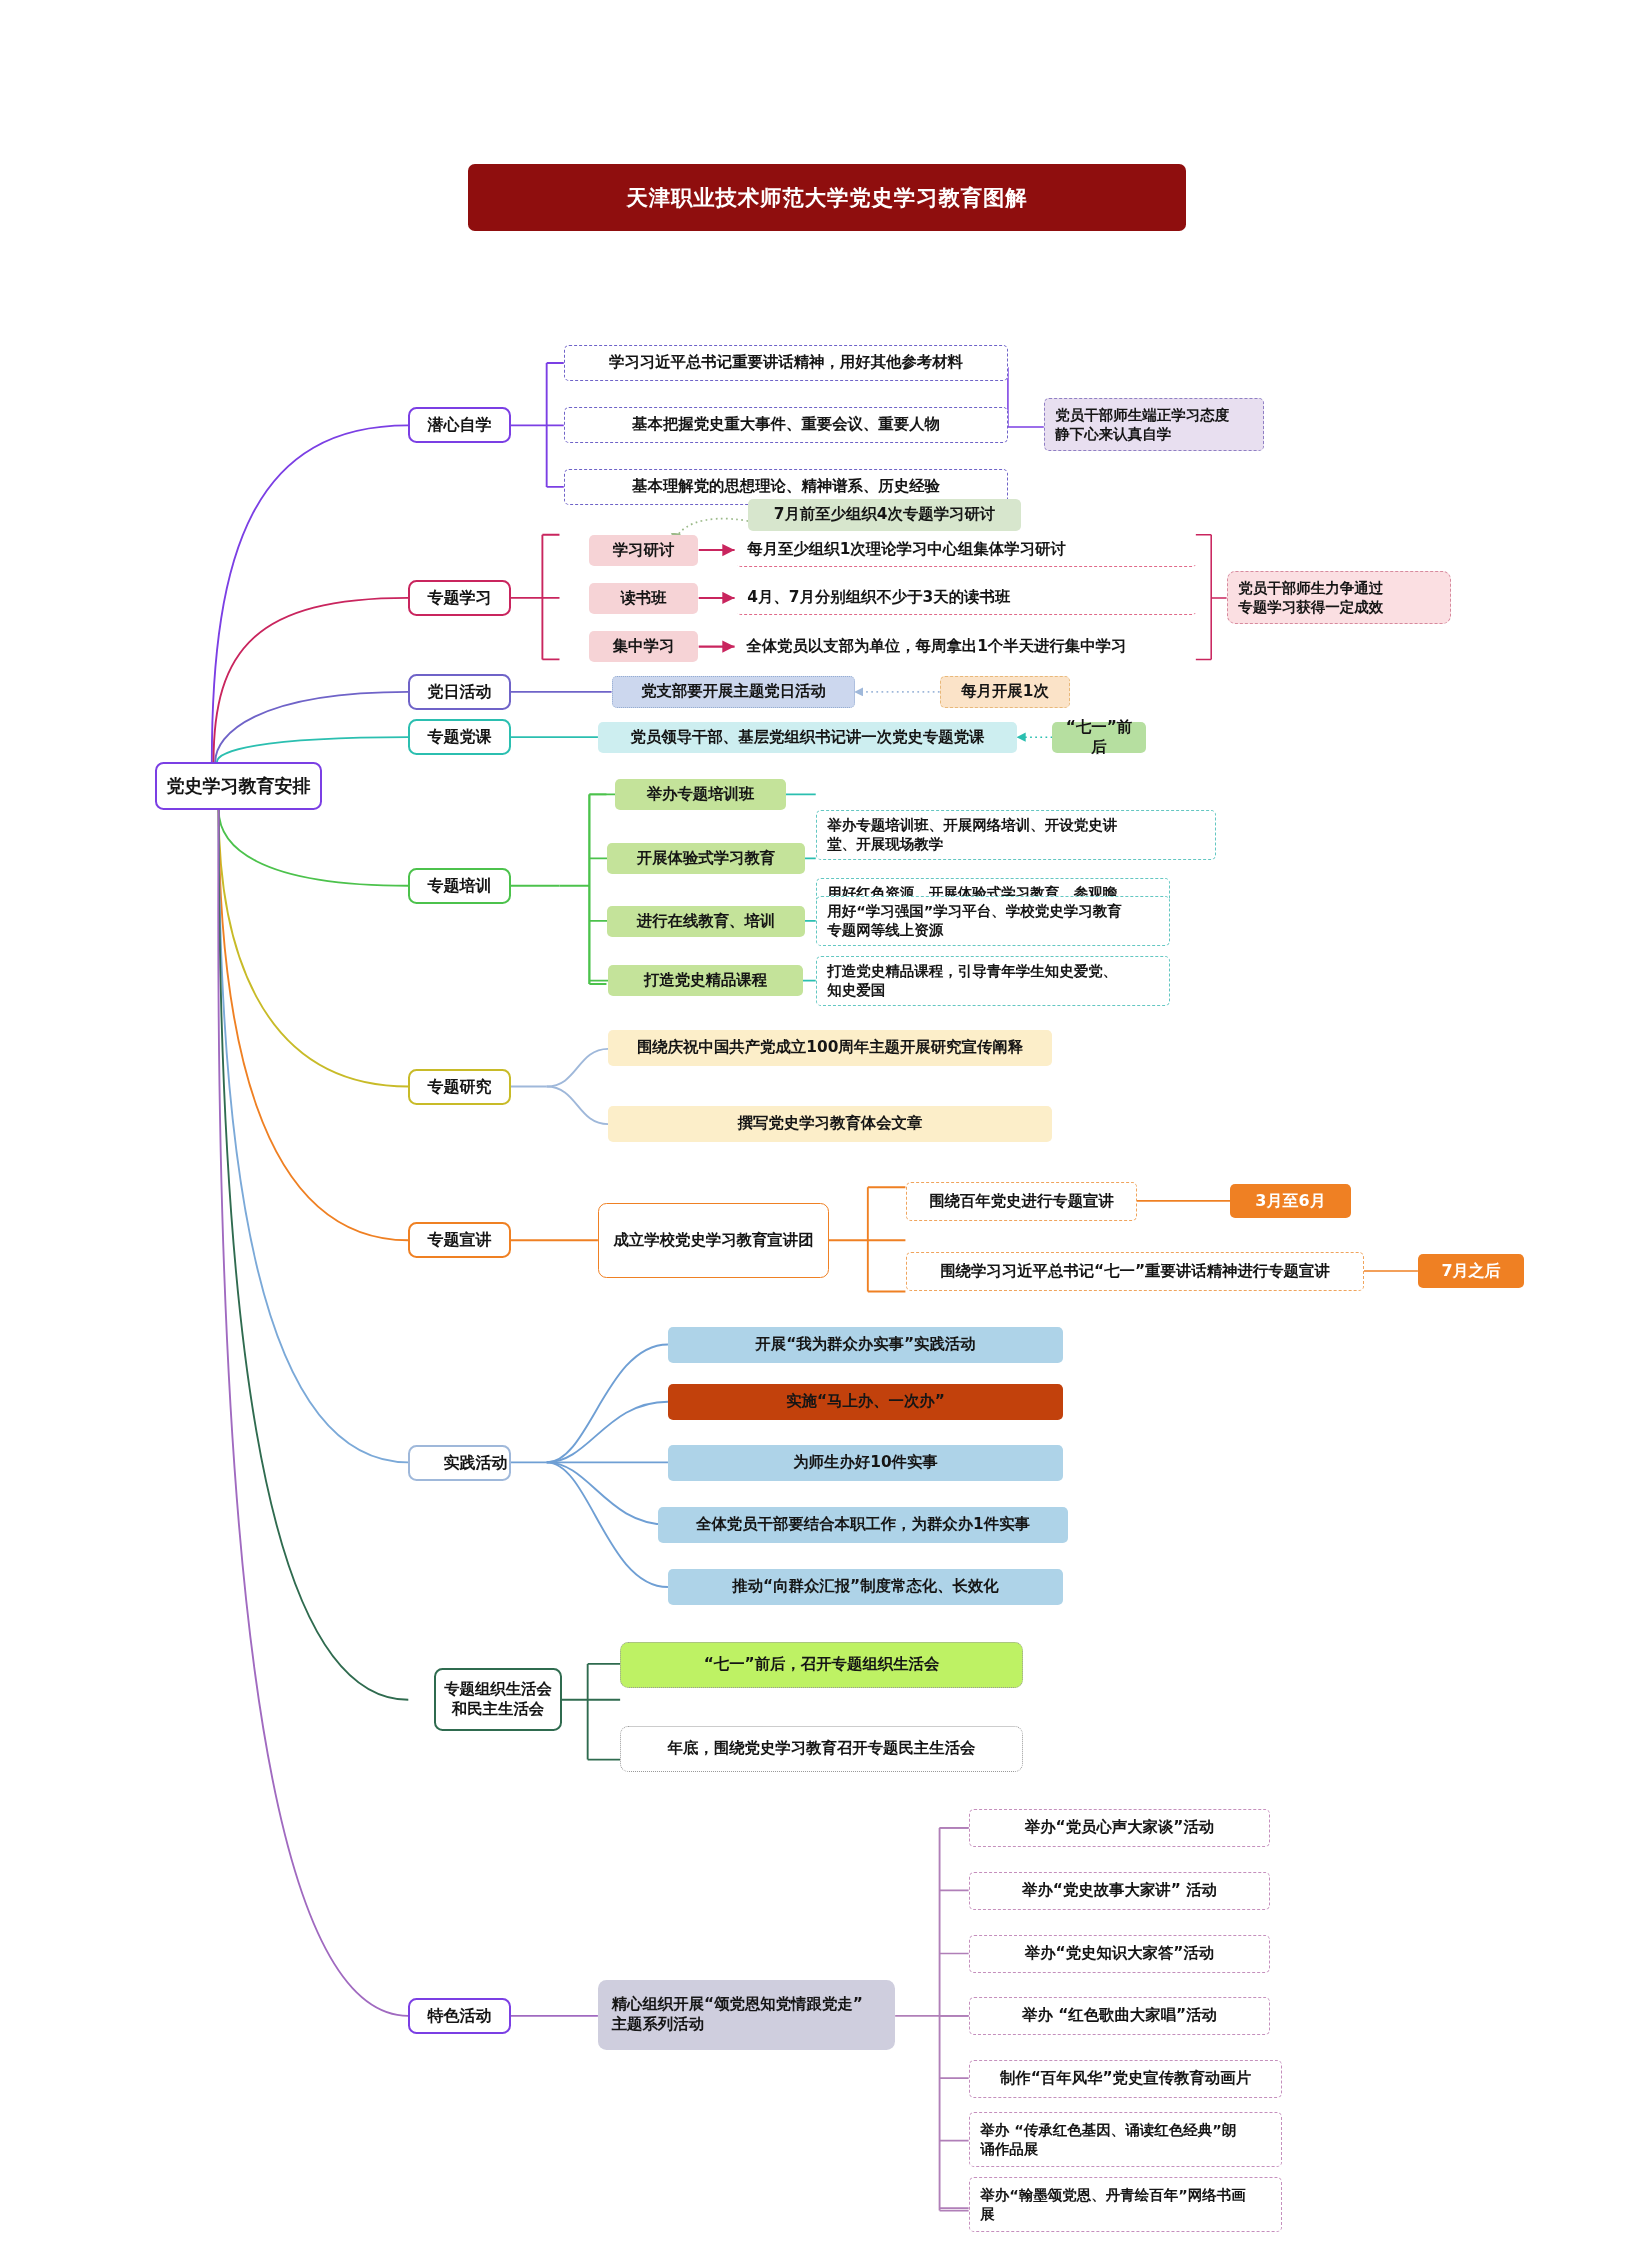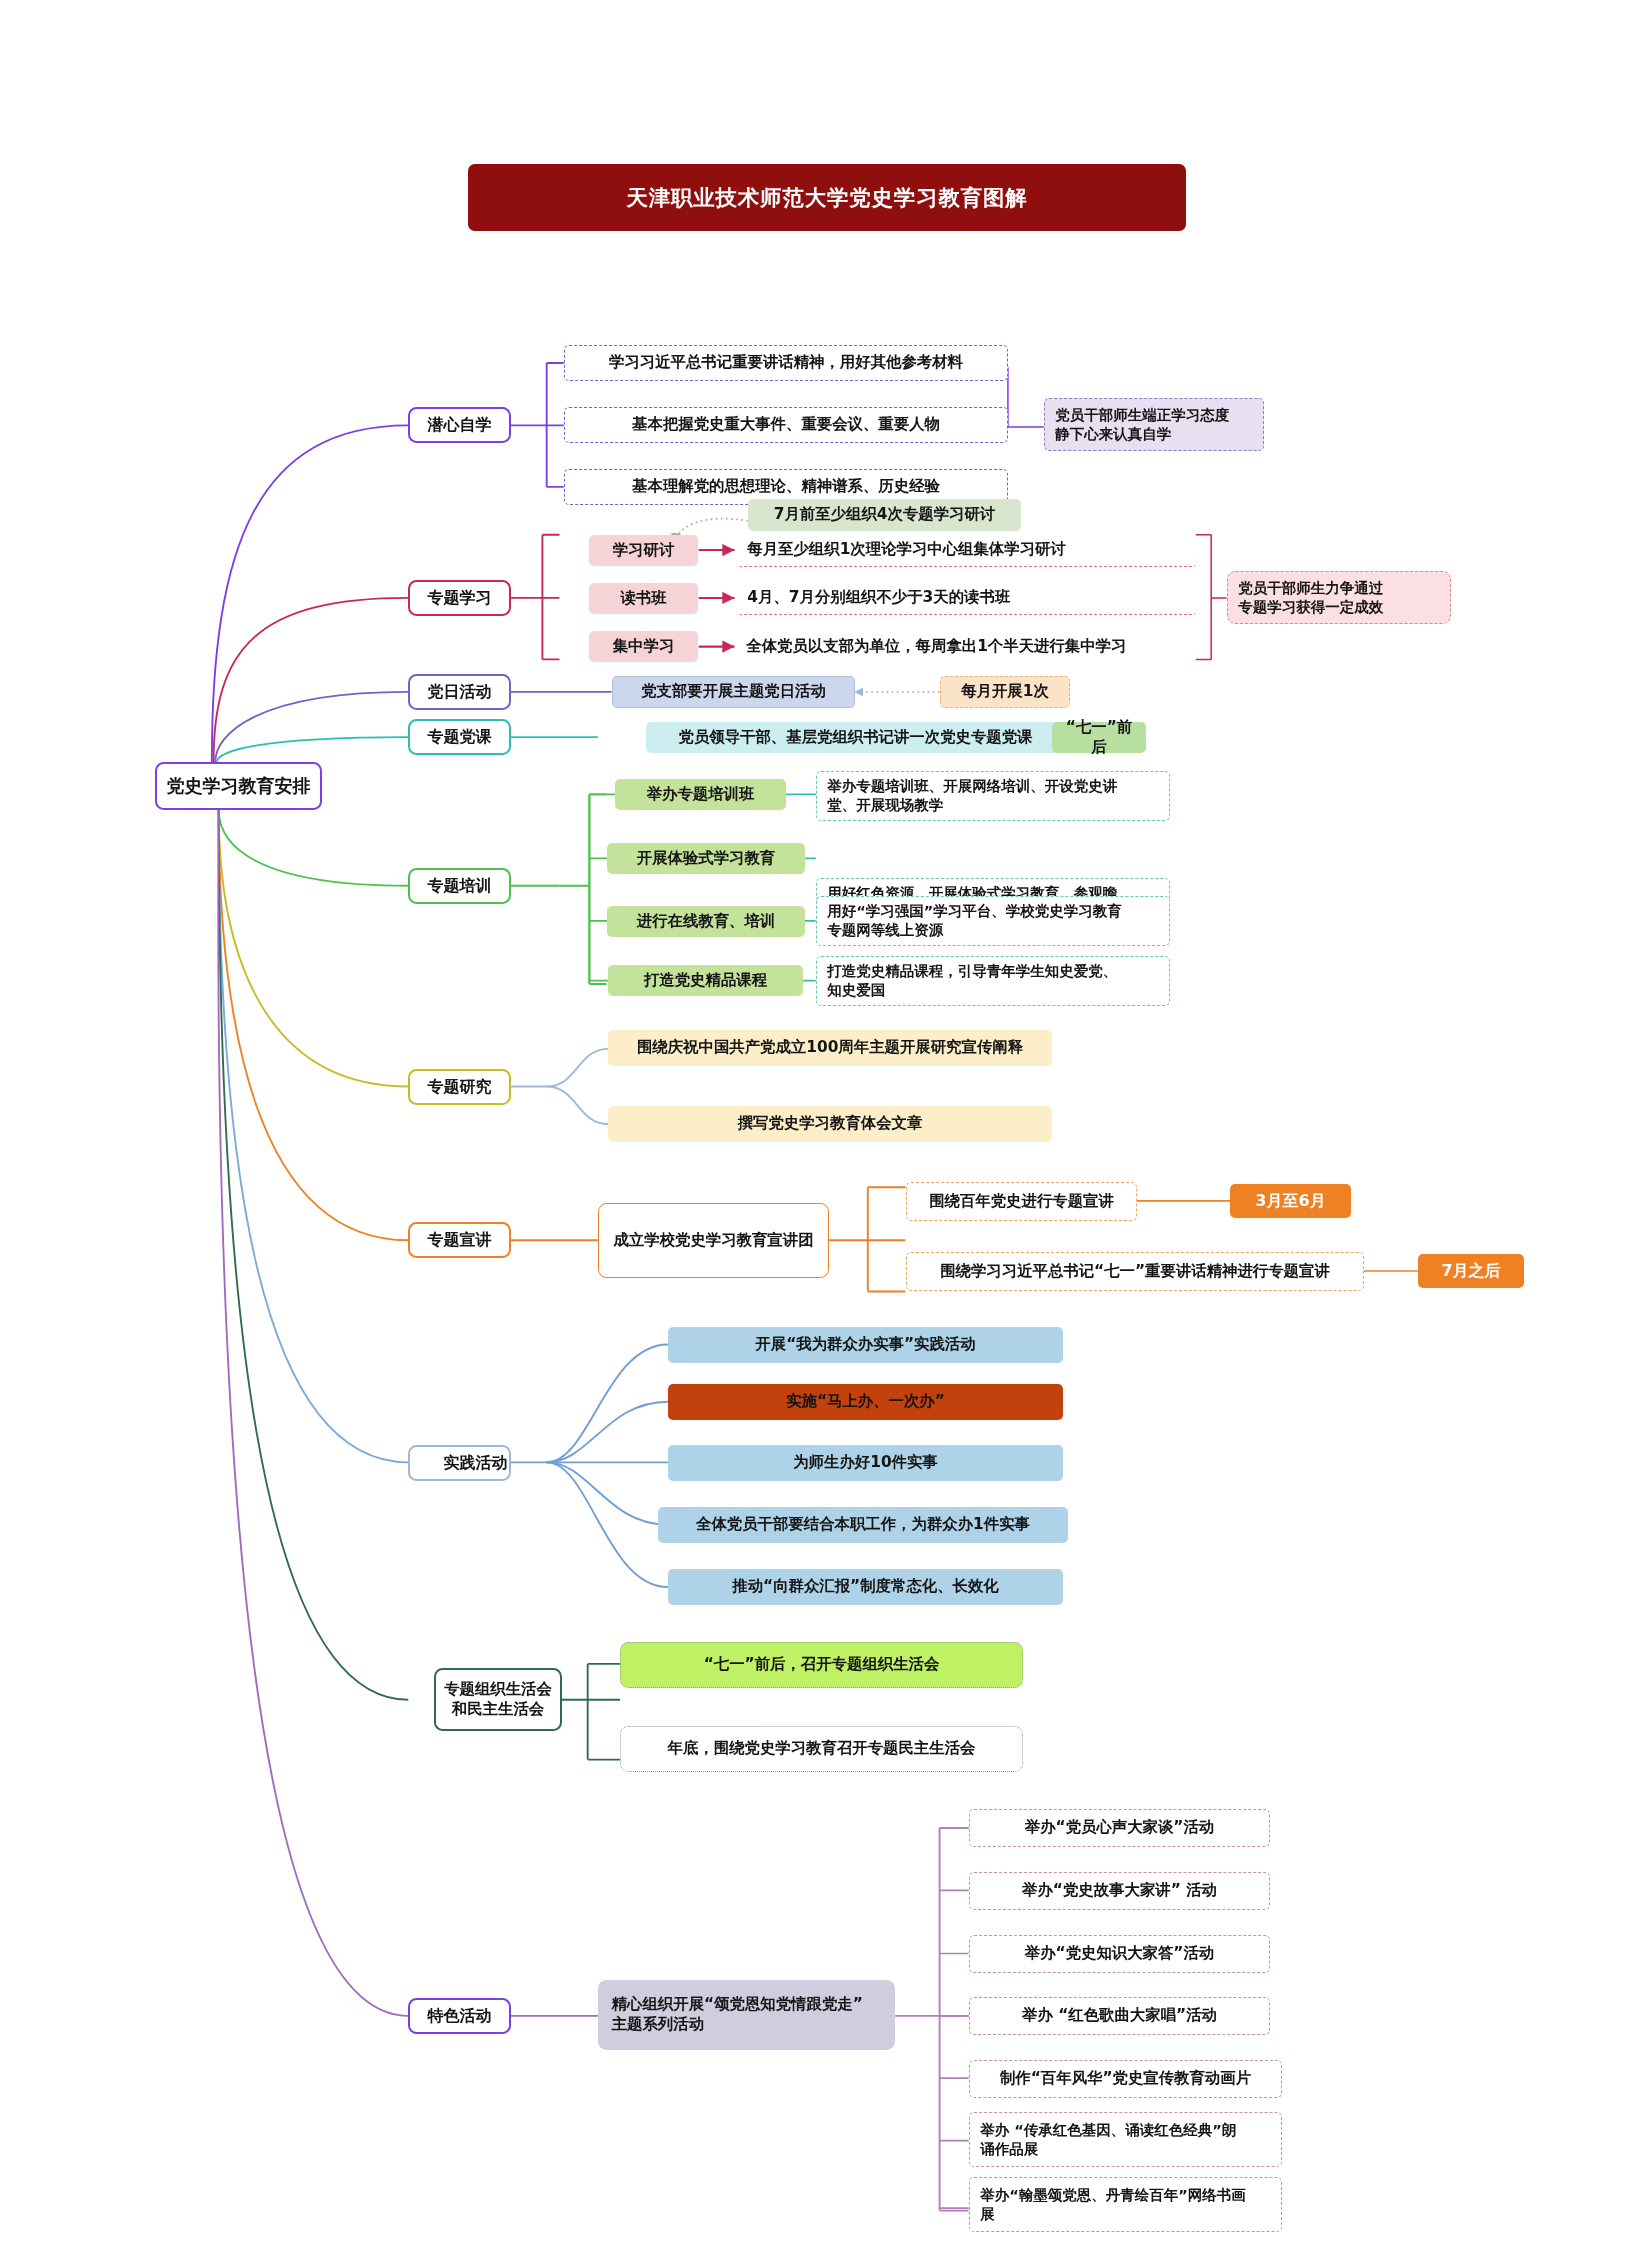--- a/index.html
+++ b/index.html
@@ -201,27 +201,27 @@
   <div class="node leaf radius-s align-left" style="left:736px; top:630px; width:461px; height:34px; background:transparent;">全体党员以支部为单位，每周拿出1个半天进行集中学习</div>
 
   <div class="node leaf dashed radius-m align-left" style="left:1227px; top:571px; width:224px; height:53px; border-color:#d78a9e; background:#fbdfe2; font-size:14.5px;">党员干部师生力争通过
 专题学习获得一定成效</div>
 
   <div class="node branch" style="left:408px; top:674px; width:103px; border-color:#6f63c8;">党日活动</div>
   <div class="node leaf dotted radius-s" style="left:612px; top:676px; width:243px; height:32px; border-color:#8fa8cf; background:#ccd7ee;">党支部要开展主题党日活动</div>
   <div class="node leaf dashed radius-s" style="left:940px; top:676px; width:130px; height:32px; border-color:#e8b879; background:#fbe3c8;">每月开展1次</div>
 
   <div class="node branch" style="left:408px; top:719px; width:103px; border-color:#2bbfb0;">专题党课</div>
-  <div class="node leaf fill radius-s" style="left:598px; top:722px; width:419px; height:31px; background:#cdeef0;margin-left:48px;">党员领导干部、基层党组织书记讲一次党史专题党课</div>
+  <div class="node leaf fill radius-s" style="left:598px; top:722px; width:419px; height:31px; background:#cdeef0;">党员领导干部、基层党组织书记讲一次党史专题党课</div>
   <div class="node leaf fill radius-s" style="left:1052px; top:722px; width:94px; height:31px; background:#b6dfa0;">“七一”前后</div>
 
   <div class="node branch" style="left:408px; top:868px; width:103px; border-color:#4cc24c;">专题培训</div>
 
   <div class="node leaf fill radius-s" style="left:615px; top:779px; width:171px; height:31px; background:#c4e39a;">举办专题培训班</div>
-  <div class="node leaf dashed radius-s align-left" style="left:816px; top:771px; width:354px; height:50px; border-color:#63c7c2; background:#fff; font-size:14.5px;">举办专题培训班、开展网络培训、开设党史讲
+  <div class="node leaf dashed radius-s align-left" style="left:816px; top:810px; width:400px; height:50px; border-color:#63c7c2; background:#fff; font-size:14.5px;">举办专题培训班、开展网络培训、开设党史讲
 堂、开展现场教学</div>
 
   <div class="node leaf fill radius-s" style="left:607px; top:843px; width:198px; height:31px; background:#c4e39a;">开展体验式学习教育</div>
   <div class="node leaf dashed radius-s align-left" style="left:816px; top:878px; width:354px; height:50px; border-color:#63c7c2; background:#fff; font-size:14.5px;">用好红色资源，开展体验式学习教育，参观瞻
 仰革命遗址遗迹、革命博物馆、纪念场馆</div>
 
   <div class="node leaf fill radius-s" style="left:607px; top:906px; width:198px; height:31px; background:#c4e39a;">进行在线教育、培训</div>
   <div class="node leaf dashed radius-s align-left" style="left:816px; top:896px; width:354px; height:50px; border-color:#63c7c2; background:#fff; font-size:14.5px;">用好“学习强国”学习平台、学校党史学习教育
 专题网等线上资源</div>
 

